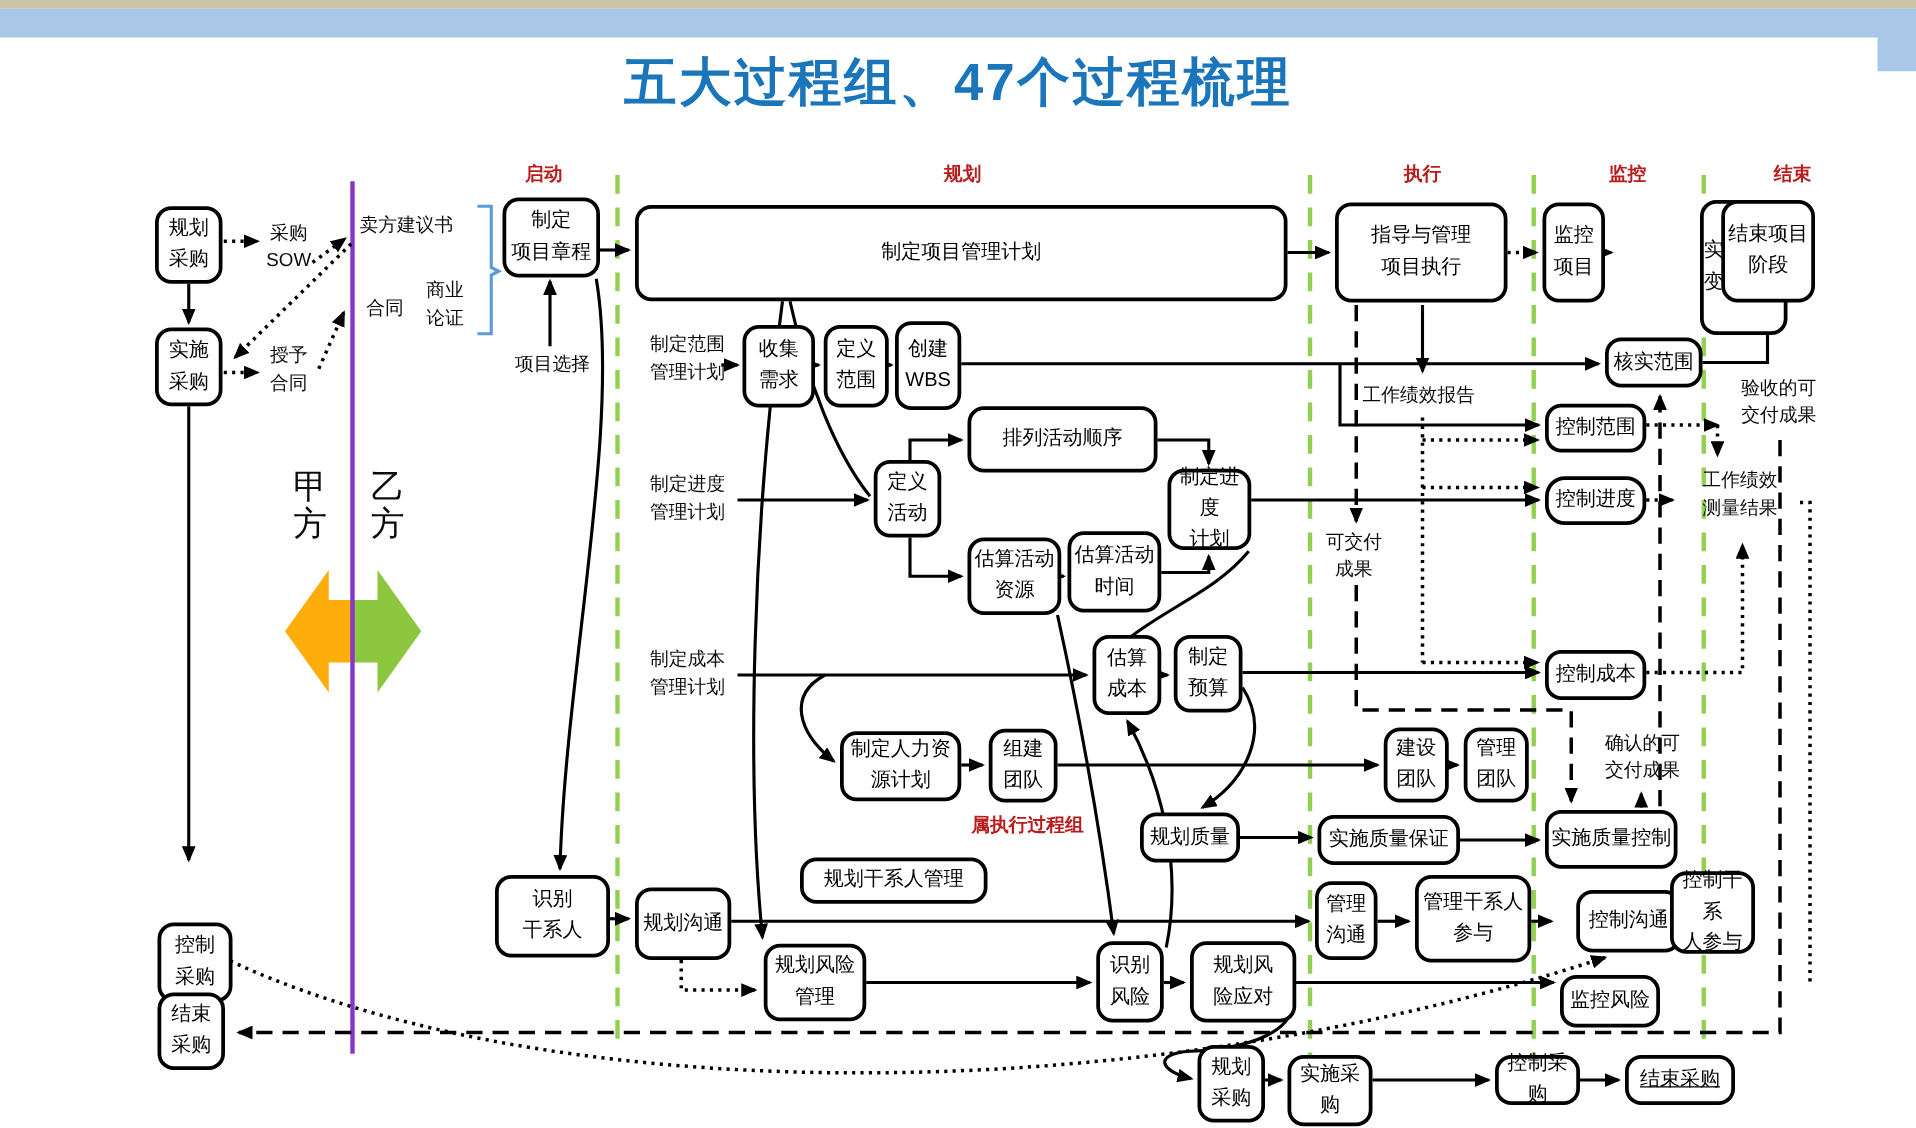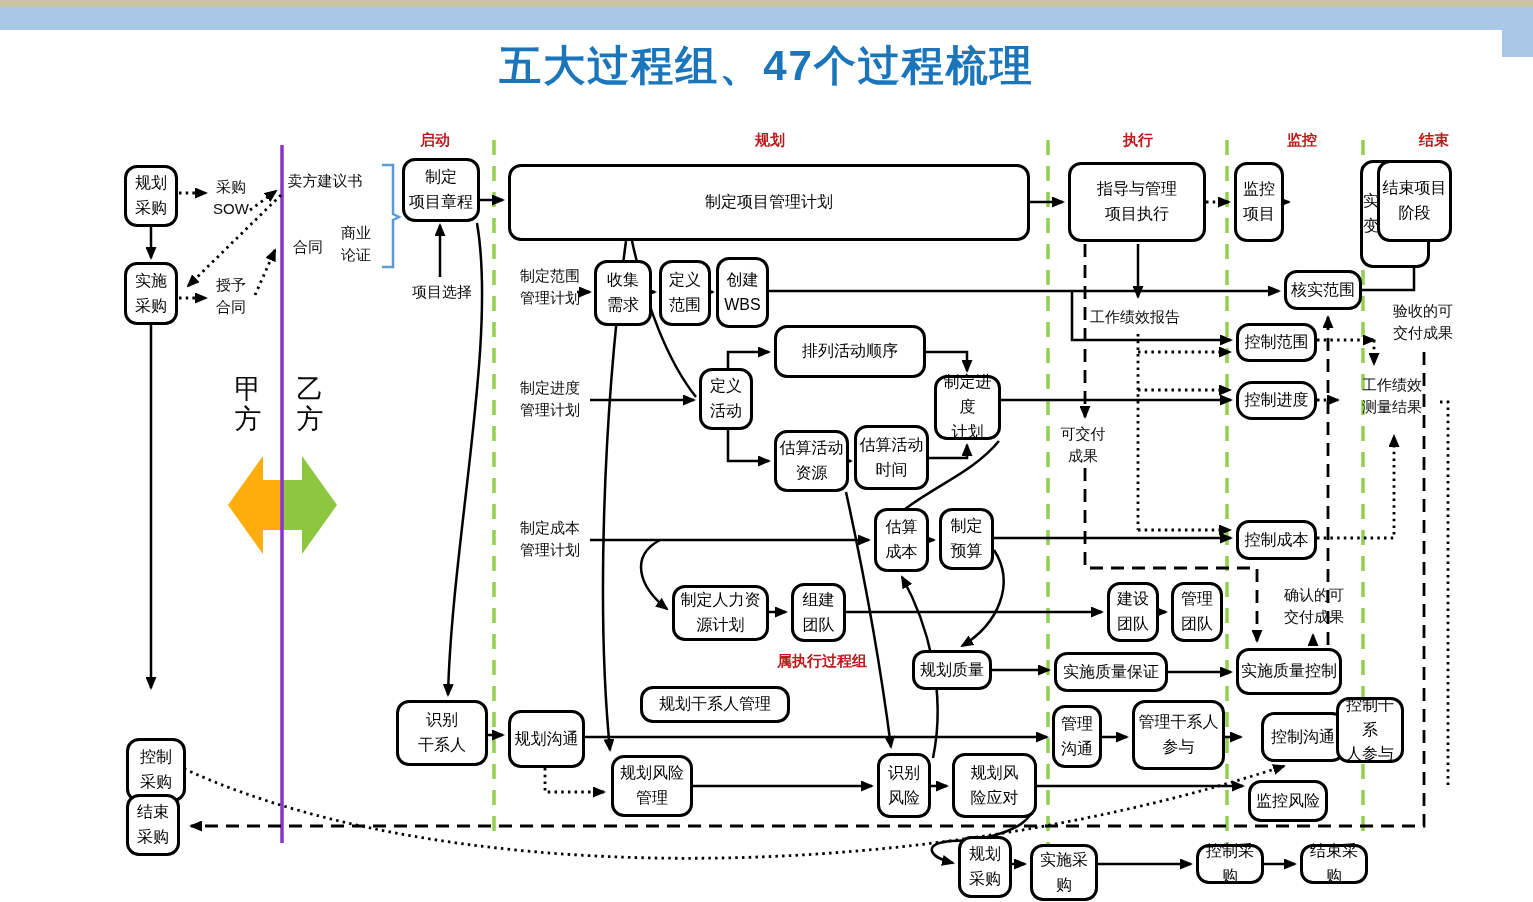--- a/index.html
+++ b/index.html
@@ -208,21 +208,21 @@
       <div class="node" style="left: 1236px; top: 381px; width: 81px; height: 39px; border-radius: 16px;">控制进度</div>
       <div class="node" style="left: 1236px; top: 520px; width: 81px; height: 40px;">控制成本</div>
       <div class="node" style="left: 1236px; top: 648px; width: 106px; height: 47px; border-radius: 13px;">实施质量控制</div>
       <div class="node" style="left: 1240px; top: 712px; width: 84px; height: 50px; margin-left: 21px;">控制沟通</div>
       <div class="node" style="left: 1336px; top: 697px; width: 68px; height: 66px;">控制干系
 人参与</div>
       <div class="node" style="left: 1248px; top: 780px; width: 80px; height: 42px;">监控风险</div>
       <div class="node" style="left: 1196px; top: 844px; width: 68px; height: 40px;">控制采购</div>
       <div class="node" style="left: 1377px; top: 160px; width: 75px; height: 82px;">结束项目
 阶段</div>
-      <div class="node" style="left: 1300px; top: 844px; width: 68px; height: 40px;">结束采购</div>
+      <div class="node" style="left: 1300px; top: 844px; width: 88px; height: 40px; text-decoration: underline;">结束采购</div>
     </div>
   <div id="texts">
       <div class="label header-red" style="left: 405px; top: 129px; width: 60px;">启动</div>
       <div class="label header-red" style="left: 740px; top: 129px; width: 60px;">规划</div>
       <div class="label header-red" style="left: 1108px; top: 129px; width: 60px;">执行</div>
       <div class="label header-red" style="left: 1272px; top: 129px; width: 60px;">监控</div>
       <div class="label header-red" style="left: 1404px; top: 129px; width: 60px;">结束</div>
       <div class="label" style="left: 203px; top: 176px; width: 56px;">采购
 SOW</div>
       <div class="label" style="left: 203px; top: 274px; width: 56px;">授予

